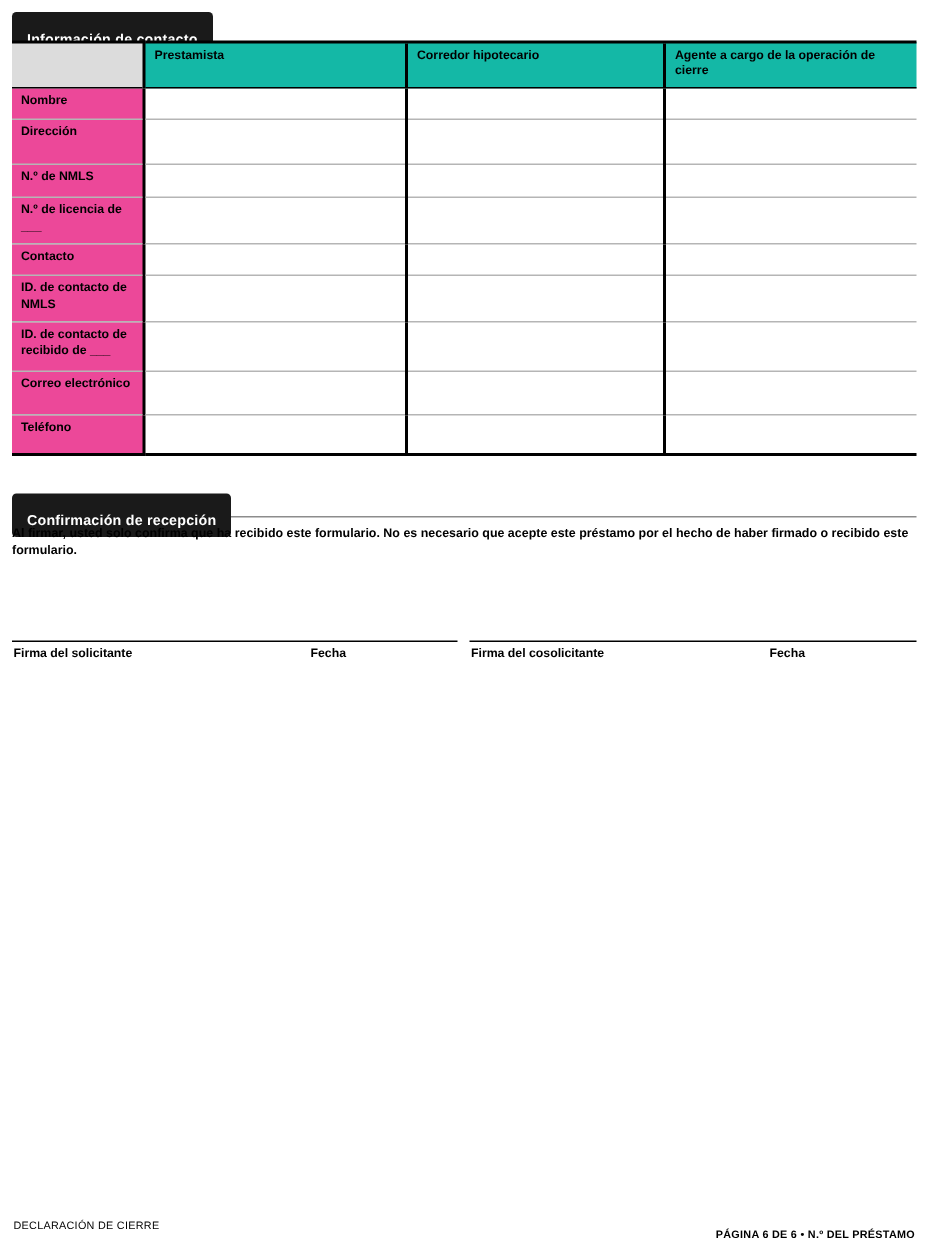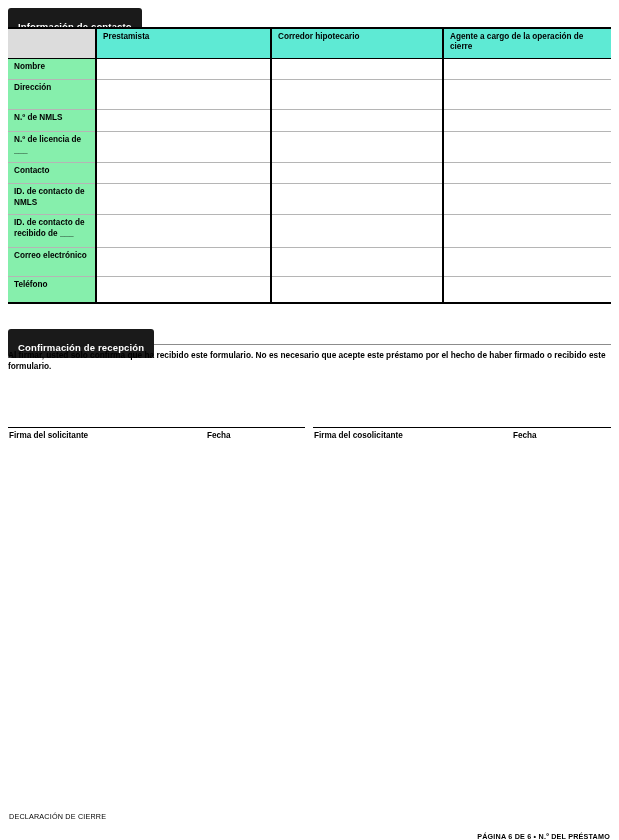--- a/index.html
+++ b/index.html
@@ -42,21 +42,21 @@
   
   .contact-table {
     position: absolute;
     left: 8px;
     top: 27px;
     width: 603px;
     border-collapse: collapse;
     table-layout: fixed;
   }
   .contact-table tr.hdr-row th {
-    background: #5eead4;
+    background: #14b8a6;
     border-top: 2px solid #000000;
     border-bottom: 1px solid #000000;
     vertical-align: top;
     padding: 3px 6px 6px 6px;
     text-align: left;
     font-size: 8.2px;
     font-weight: bold;
     line-height: 10px;
     height: 28px;
     box-sizing: border-box;
@@ -73,21 +73,21 @@
     border-bottom: 1px solid #b5b5b5;
     padding: 3px 6px 3px 6px;
     vertical-align: top;
     font-size: 8.2px;
     line-height: 10.5px;
     box-sizing: border-box;
   }
   .contact-table td.rlabel {
     font-weight: bold;
     border-right: 2px solid #000000;
-    background: #86efac;
+    background: #ec4899;
   }
   .contact-table td.cell {
     background: #ffffff;
   }
   .contact-table tr.last-row td {
     border-bottom: 2px solid #000000;
   }
 
   
   .confirm-rule {
@@ -133,21 +133,20 @@
   }
   .footer-right {
     position: absolute;
     right: 9px;
     top: 818px;
     font-size: 7.2px;
     font-weight: bold;
     letter-spacing: 0.2px;
     white-space: nowrap;
     text-align: right;
-    margin-top: 14px;
   }
 </style>
 </head>
 <body>
 
 <div class="page">
 
   <div class="section-tab" style="left:8px; top:8px;">Información de contacto</div>
 
   <table class="contact-table">

